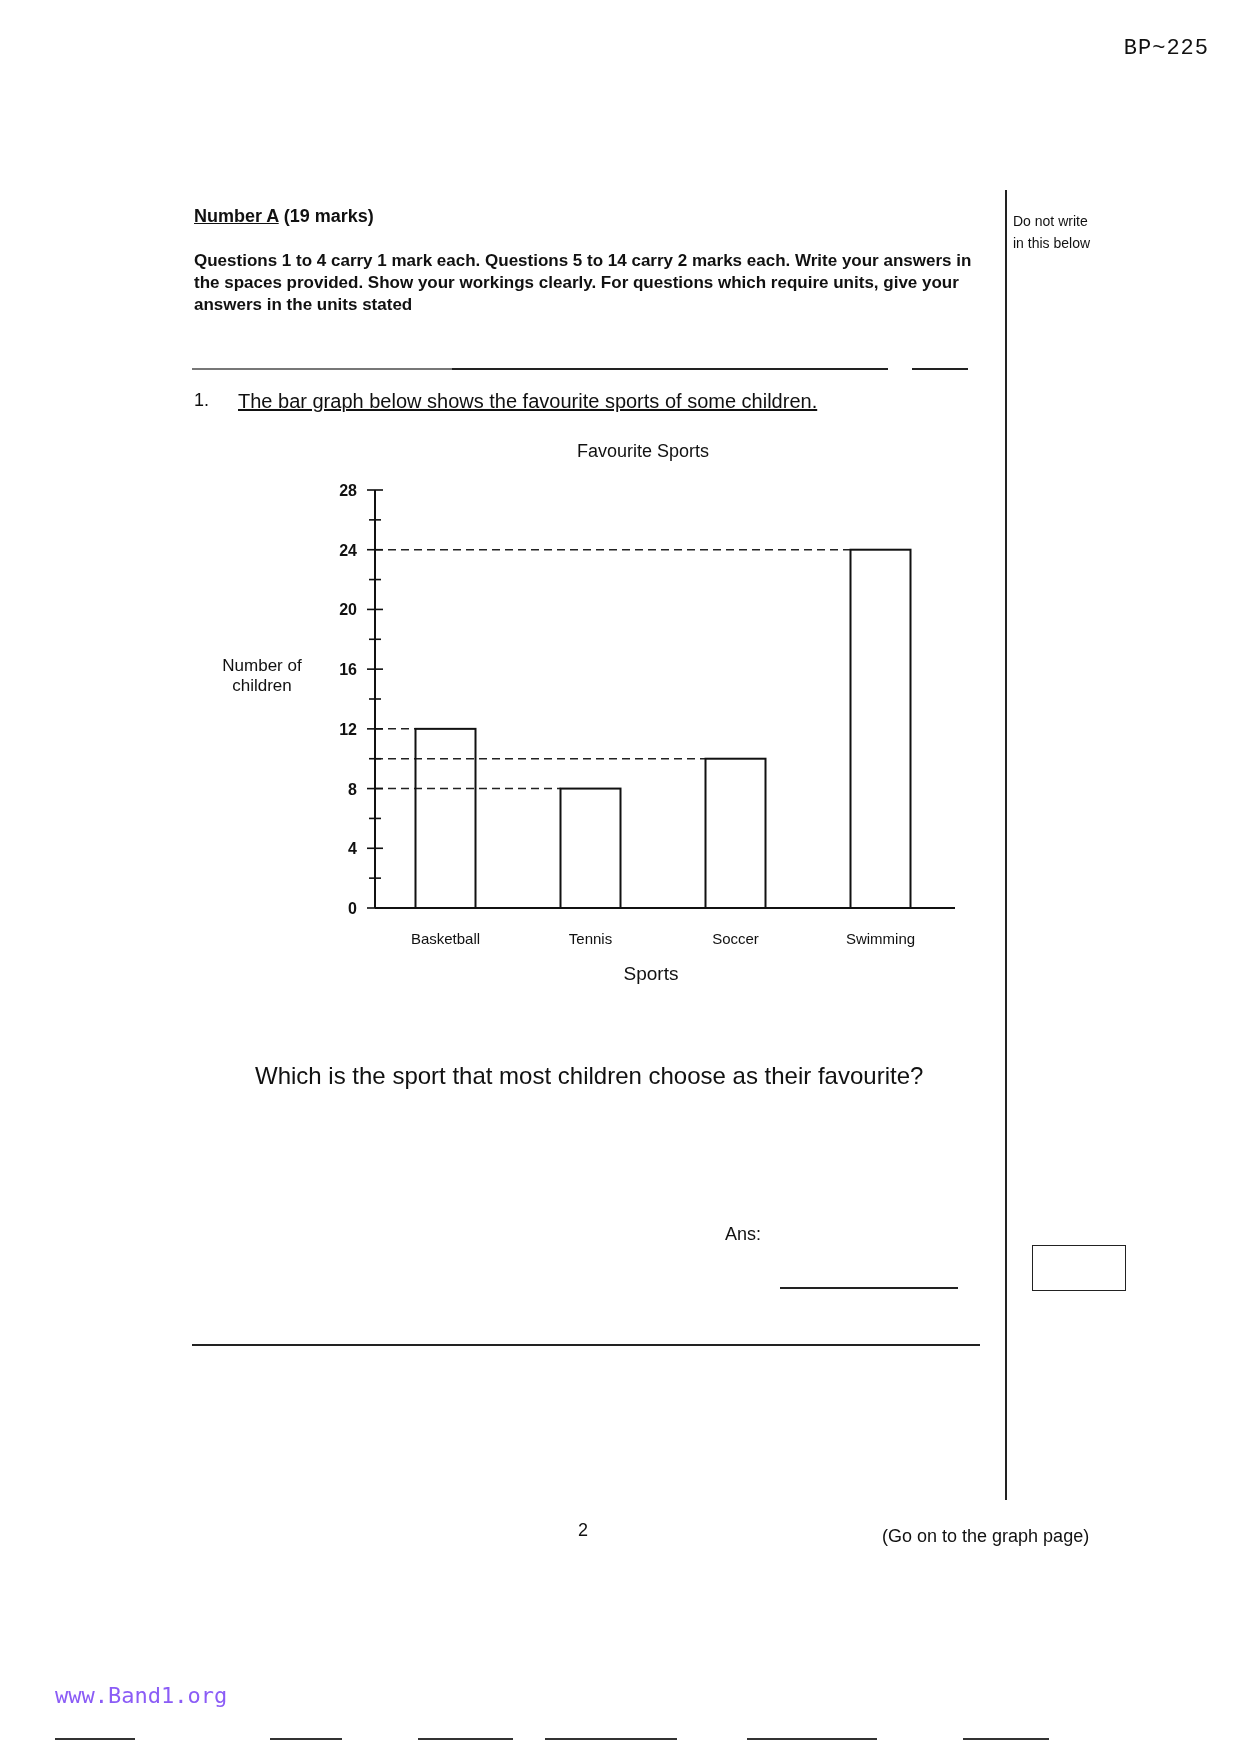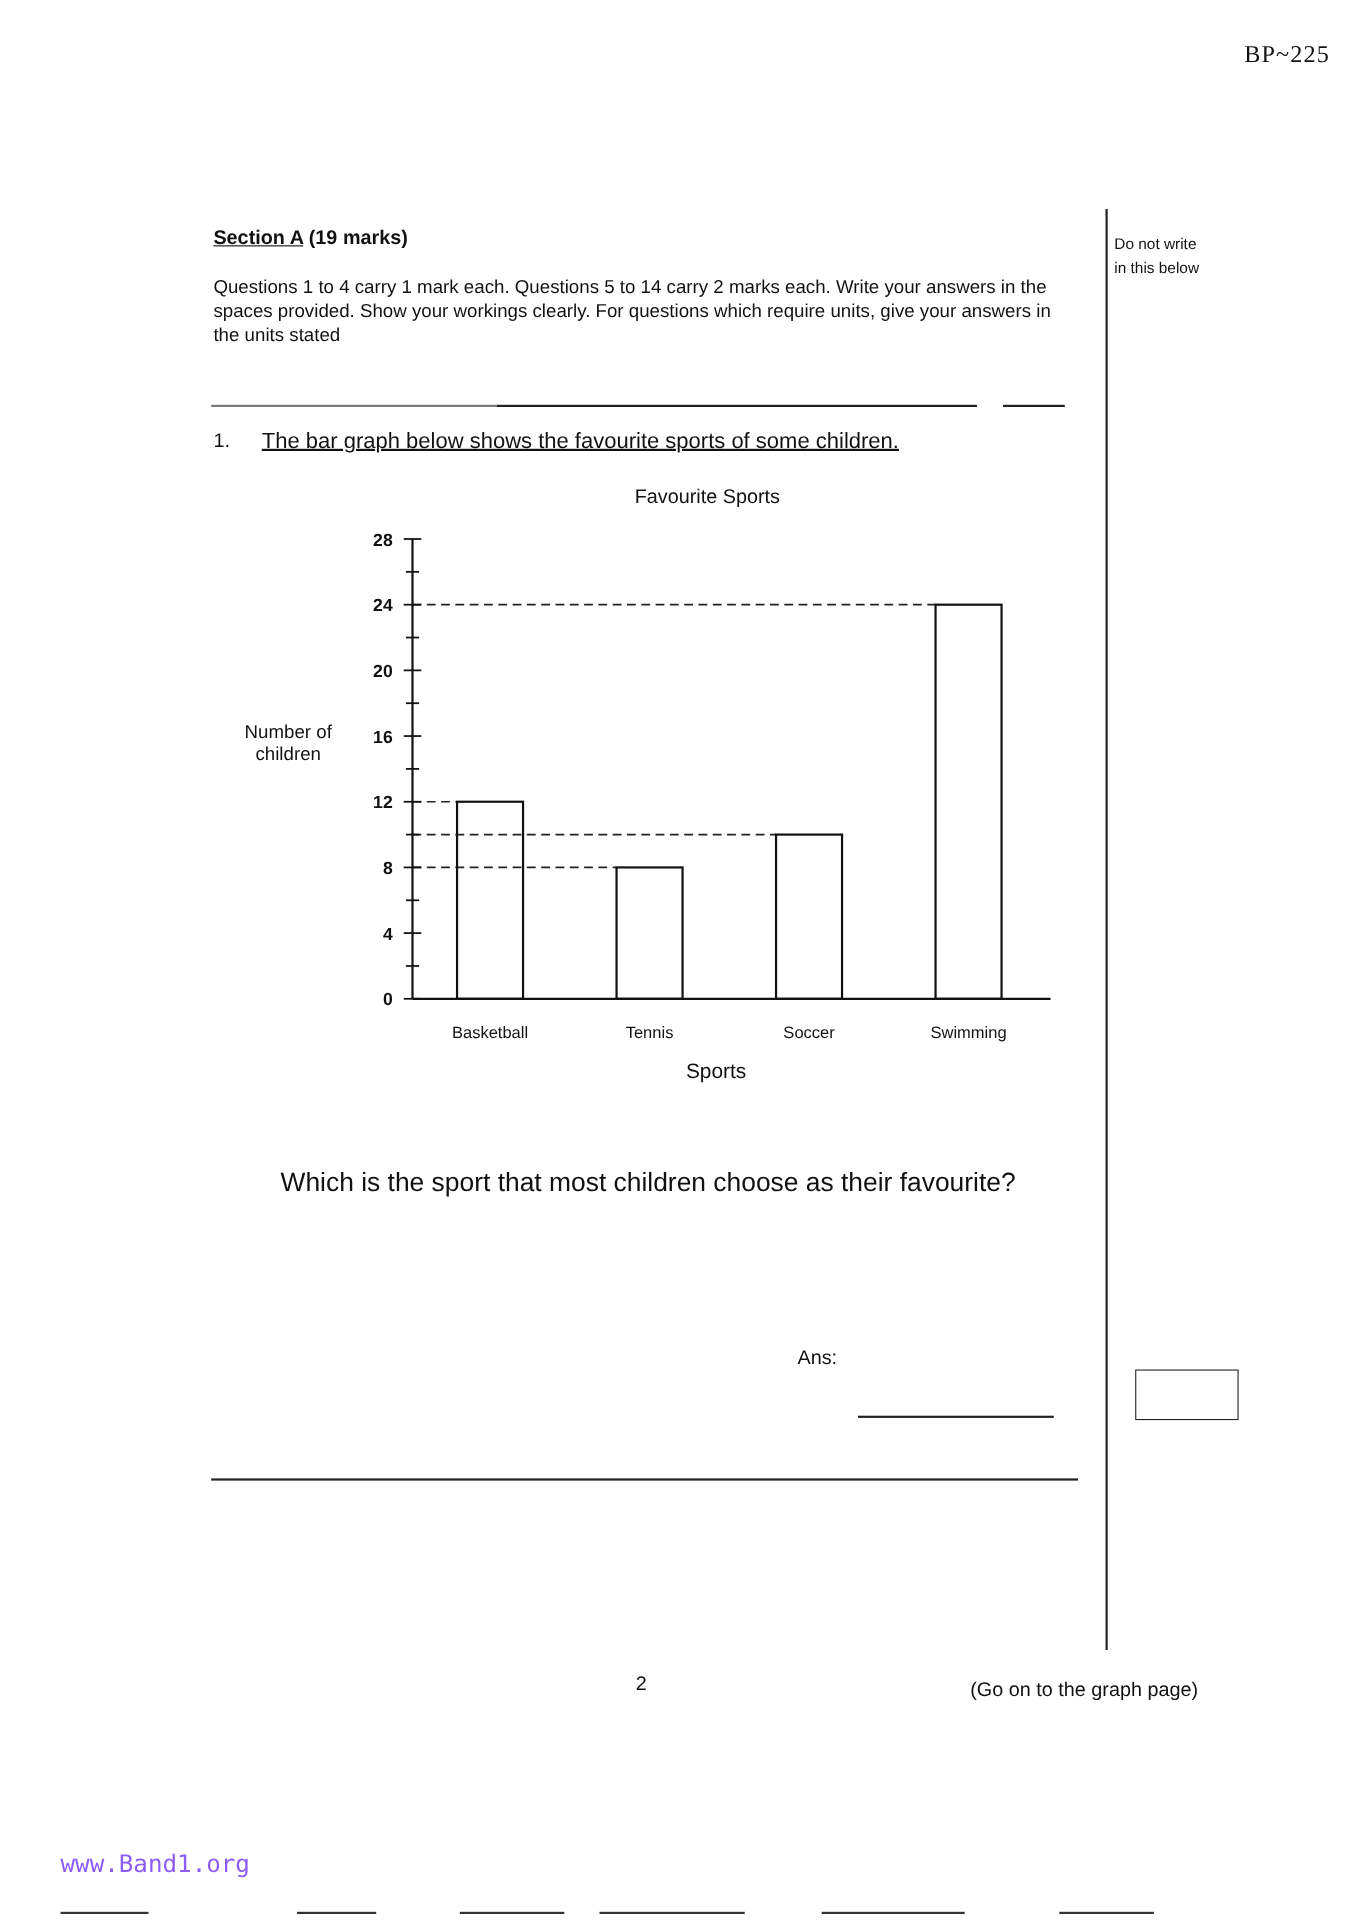--- a/index.html
+++ b/index.html
@@ -1,24 +1,24 @@
 <!DOCTYPE html>
 <html><head>
 <meta charset="utf-8">
 <style>
   html, body { margin:0; padding:0; background:#ffffff; }
   body { width:1239px; height:1754px; position:relative; overflow:hidden;
          font-family:"Liberation Sans", sans-serif; color:#111; }
   .abs { position:absolute; }
-  #page-code { right:30px; top:36px; font-family:Liberation Serif, serif; font-size:22px; letter-spacing:1px; }
+  #page-code { right:30px; top:36px; font-family:Liberation Mono, monospace; font-size:22px; letter-spacing:1px; }
   #margin-line { left:1005px; top:190px; width:2px; height:1310px; background:#222; }
   #margin-note { left:1013px; top:210px; font-size:14px; line-height:22px; width:140px; }
   #section-title { left:194px; top:206px; font-size:18px; font-weight:bold; }
   #section-title .u { text-decoration:underline; }
-  #instructions { left:194px; top:250px; width:780px; font-size:17px; line-height:22px; }
+  #instructions { left:194px; top:250px; width:780px; font-size:17px; line-height:22px;font-weight:bold; }
   .rule { height:1.5px; background:#222; }
   #rule-top { left:192px; top:368px; width:776px; background:linear-gradient(to right,#777 0 260px,#222 260px 696px,transparent 696px 720px,#222 720px 776px); }
   #q-num { left:194px; top:390px; font-size:18px; }
   #q-text { left:238px; top:390px; font-size:20px;text-decoration:underline; }
   #chart { left:180px; top:430px; width:800px; height:560px; }
   #question { left:255px; top:1062px; font-size:24px; }
   #ans-label { left:725px; top:1224px; font-size:18px; }
   #ans-line { left:780px; top:1287px; width:178px; height:1.5px; background:#222; }
   #rule-bottom { left:192px; top:1344px; width:788px; }
   #mark-box { left:1032px; top:1245px; width:92px; height:44px; border:1.5px solid #222; }
@@ -33,21 +33,21 @@
 
 <div id="page-code" class="abs">BP~225</div>
 
 <div id="margin-line" class="abs"></div>
 <div id="margin-note" class="abs">
   <div>Do not write</div>
   <div>in this below</div>
 </div>
 
 <div id="section-title" class="abs">
-  <span class="u">Section A</span><span> (19 marks)</span>
+  <span class="u">Number A</span><span> (19 marks)</span>
 </div>
 <div id="instructions" class="abs">Questions 1 to 4 carry 1 mark each. Questions 5 to 14 carry 2 marks each. Write your answers in the spaces provided. Show your workings clearly. For questions which require units, give your answers in the units stated</div>
 
 <div id="rule-top" class="abs rule"></div>
 
 <div id="q-num" class="abs">1.</div>
 <div id="q-text" class="abs">The bar graph below shows the favourite sports of some children.</div>
 
 <svg id="chart" class="abs" width="800" height="560" viewBox="0 0 800 560">
   <text id="c-title" x="463" y="27" font-size="18" text-anchor="middle">Favourite Sports</text>

